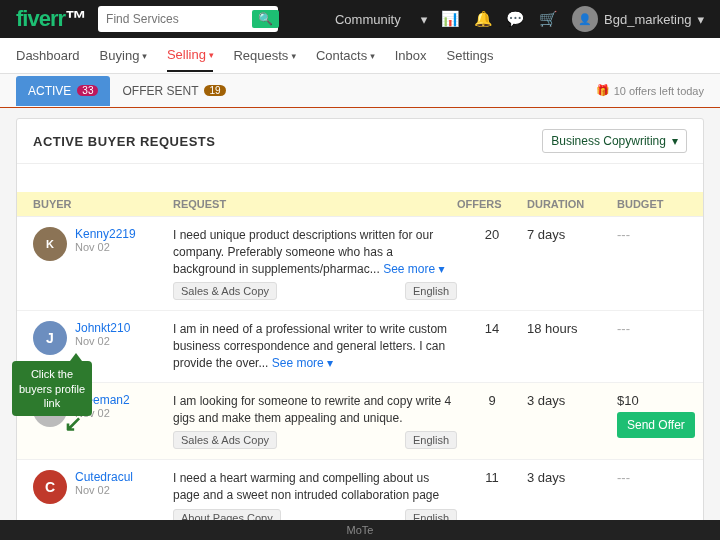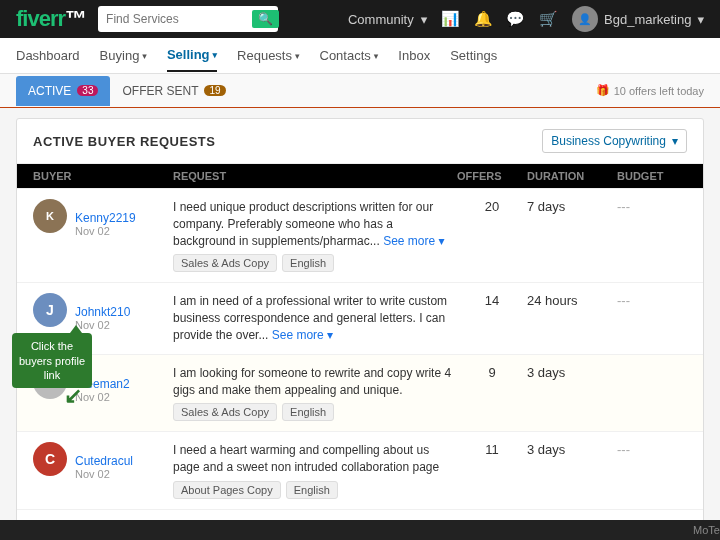--- a/index.html
+++ b/index.html
@@ -53,21 +53,21 @@
       align-items: center;
       gap: 14px;
       color: #ccc;
       font-size: 13px;
     }
     .top-nav-right .community-link {
       color: #ccc;
       cursor: pointer;
       display: flex;
       align-items: center;
-      gap: 7px;
+      gap: 20px;
     }
     .top-nav-icon { color: #ccc; font-size: 15px; cursor: pointer; }
     .user-area {
       display: flex;
       align-items: center;
       gap: 6px;
       color: #ccc;
       cursor: pointer;
     }
     .user-avatar-circle {
@@ -95,21 +95,21 @@
     }
     .nav-item {
       color: #555;
       font-size: 13px;
       cursor: pointer;
       padding: 8px 0;
       display: flex;
       align-items: center;
       gap: 3px;
     }
-    .nav-item.active { color: #0369a1; font-weight: bold; border-bottom: 2px solid #1b1b1b; }
+    .nav-item.active { color: #ef4444; font-weight: normal; border-bottom: 2px solid #1b1b1b; }
     .nav-item .chevron { font-size: 9px; }
 
     
     .tabs-bar {
       background: #f9f9f9;
       border-bottom: 1px solid #c2410c;
       height: 34px;
       display: flex;
       align-items: center;
       padding: 0 16px;
@@ -178,31 +178,32 @@
     }
     .category-dropdown {
       display: flex;
       align-items: center;
       gap: 6px;
       border: 1px solid #ccc;
       border-radius: 3px;
       padding: 4px 8px;
       font-size: 12px;
       cursor: pointer;
-      color: #0369a1;
+      color: #14532d;
       background: #fff;
     }
 
     
     .table-header {
       display: grid;
       grid-template-columns: 140px 1fr 70px 90px 70px;
       padding: 6px 16px;
       border-bottom: 1px solid #eee;
-      background: #000000;
+      background: #fef9c3;
+      margin-top: 28px;
     }
     .col-label {
       font-size: 11px;
       color: #888;
       font-weight: bold;
       text-transform: uppercase;
     }
 
     .table-row {
       display: grid;
@@ -223,27 +224,27 @@
       background: #ccc;
       display: flex;
       align-items: center;
       justify-content: center;
       font-size: 14px;
       font-weight: bold;
       color: #fff;
       flex-shrink: 0;
       overflow: hidden;
     }
-    .buyer-details { display: flex; flex-direction: column; margin-top: 12px; }
+    .buyer-details { display: flex; flex-direction: column; }
     .buyer-name { color: #1a73e8; font-size: 12px; cursor: pointer; text-decoration: none; }
     .buyer-date { color: #999; font-size: 11px; }
 
     .request-text { font-size: 12px; color: #333; line-height: 1.4; }
     .see-more { color: #1a73e8; font-size: 12px; cursor: pointer; }
-    .tags { display: flex; gap: 5px; margin-top: 5px; flex-wrap: wrap; }
+    .tags { display: flex; gap: 5px; margin-top: 5px; flex-wrap: wrap; justify-content: space-between; }
     .tag {
       background: #f0f0f0;
       border: 1px solid #ddd;
       border-radius: 3px;
       padding: 2px 7px;
       font-size: 11px;
       color: #555;
     }
 
     .offers-count { font-size: 13px; color: #333; text-align: center; }
@@ -287,21 +288,21 @@
       border-right: 6px solid transparent;
       border-bottom: 8px solid #2d7a2d;
     }
 
     
     .bottom-bar {
       background: #222;
       height: 20px;
       display: flex;
       align-items: center;
-      justify-content: flex-end;
+      justify-content: center;
       font-size: 11px;
       color: #888;
       position: fixed;
       bottom: 0;
       left: 0;
       width: 720px;
     }
 
     .dashes { color: #aaa; }
   </style>
@@ -414,21 +415,21 @@
         </div>
         <div class="buyer-details">
           <a class="buyer-name">Johnkt210</a>
           <span class="buyer-date">Nov 02</span>
         </div>
       </div>
       <div>
         <div class="request-text">I am in need of a professional writer to write custom business correspondence and general letters. I can provide the over... <span class="see-more">See more ▾</span></div>
       </div>
       <div class="offers-count">14</div>
-      <div class="duration-text">24 hours</div>
+      <div class="duration-text">18 hours</div>
       <div class="budget-text dashes">---</div>
     </div>
 
     <div class="table-row highlighted">
       <div class="buyer-info">
         <div class="buyer-avatar" style="background:#bbb; font-size:10px;">
           <span style="color:#555;">📷</span>
         </div>
         <div class="buyer-details">
           <a class="buyer-name">Freeman2</a>
@@ -437,20 +438,24 @@
       </div>
       <div>
         <div class="request-text">I am looking for someone to rewrite and copy write 4 gigs and make them appealing and unique.</div>
         <div class="tags">
           <span class="tag">Sales &amp; Ads Copy</span>
           <span class="tag">English</span>
         </div>
       </div>
       <div class="offers-count">9</div>
       <div class="duration-text">3 days</div>
+      <div>
+        <div class="budget-text">$10</div>
+        <button class="send-offer-btn">Send Offer</button>
+      </div>
     </div>
 
     <div class="table-row">
       <div class="buyer-info">
         <div class="buyer-avatar" style="background:#c0392b;">
           <span>C</span>
         </div>
         <div class="buyer-details">
           <a class="buyer-name">Cutedracul</a>
           <span class="buyer-date">Nov 02</span>

